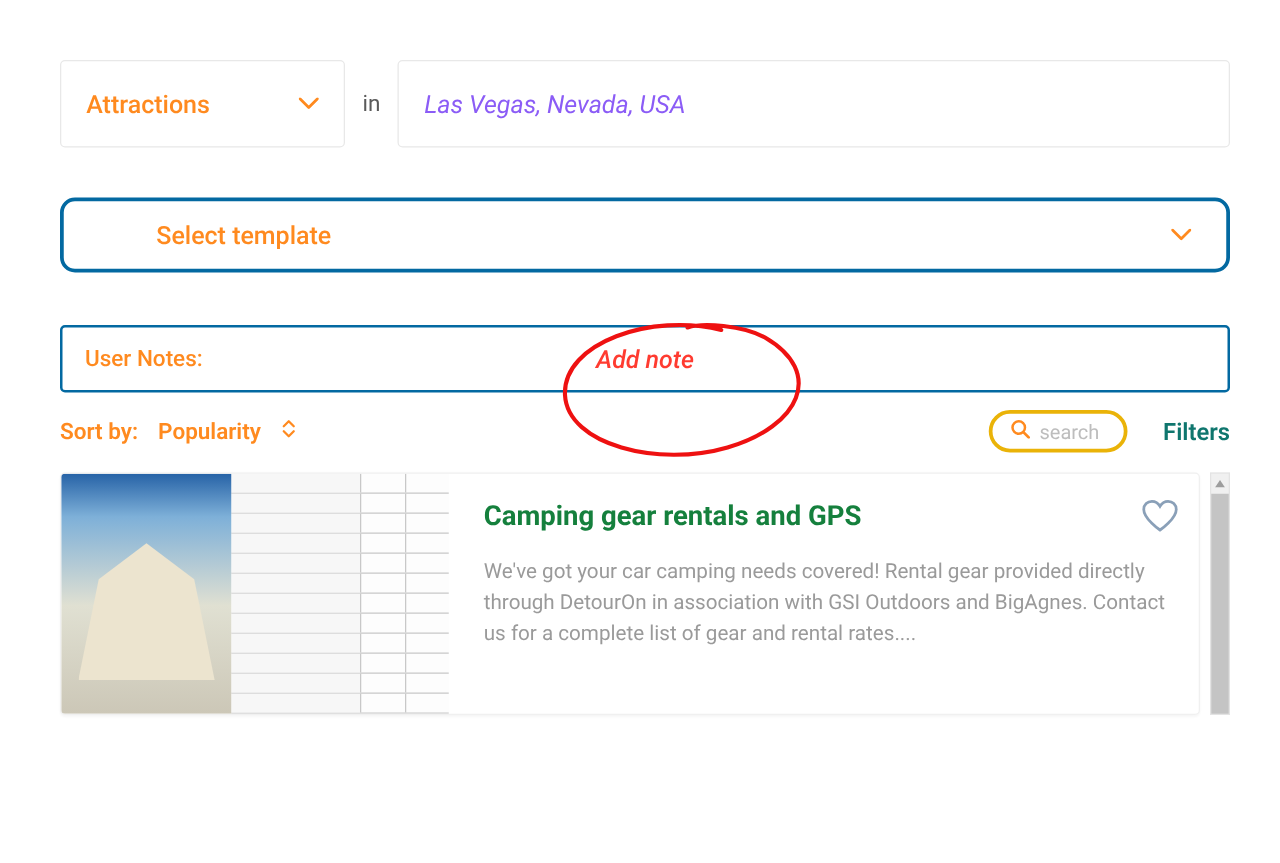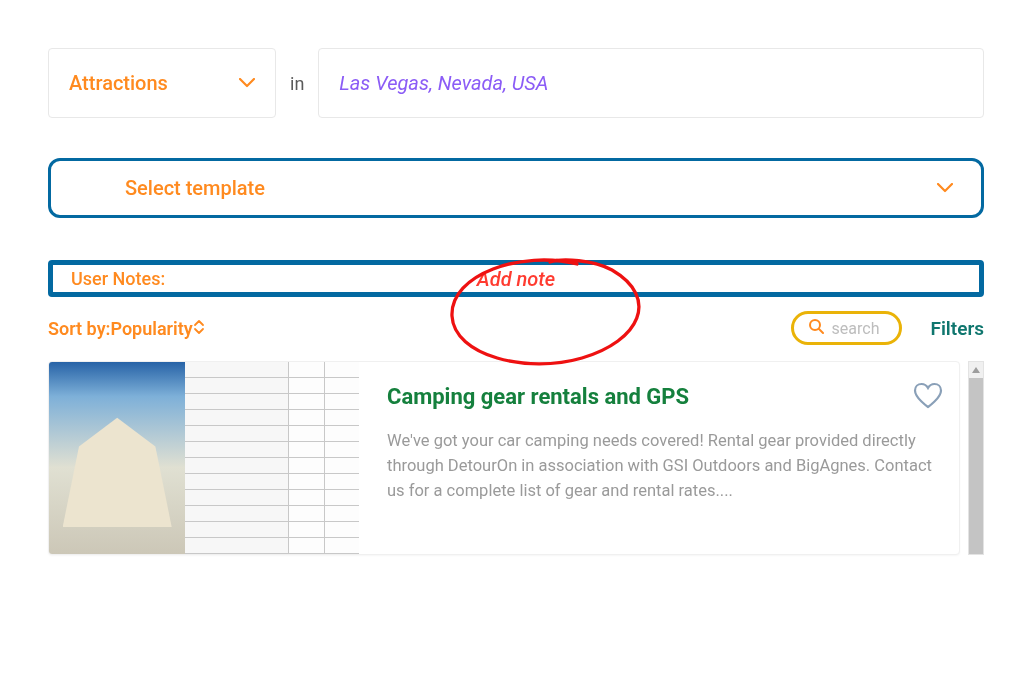--- a/index.html
+++ b/index.html
@@ -19,35 +19,35 @@
   .location-box .value { color: #8b5cf6; font-size: 20px; font-style: italic; }
 
   .template-row {
     border: 3px solid #0369a1; border-radius: 12px; height: 60px;
     display: flex; align-items: center; justify-content: space-between;
     padding: 0 28px 0 74px; margin-bottom: 42px; cursor: pointer;
   }
   .template-row .label { color: #ff8a1f; font-size: 20px; font-weight: 500; }
 
   .notes-row {
-    border: 5px solid #0369a1; border-radius: 4px; height: 37px;
+    border: 2px solid #0369a1; border-radius: 4px; height: 54px;
     display: flex; align-items: center; padding: 0 18px;
     margin-bottom: 14px; position: relative;
   }
   .notes-row .label { color: #ff8a1f; font-size: 18px; font-weight: 500; }
   .add-note {
     position: absolute; left: 50%; transform: translateX(-50%);
     color: #ff3b30; font-size: 20px; font-weight: 500; cursor: pointer; font-style: italic;
   }
 
   .controls-row {
     display: flex; align-items: center; justify-content: space-between;
     margin-bottom: 16px;
   }
-  .sort-by { color: #ff8a1f; font-size: 18px; font-weight: 600; cursor: pointer; display: flex; align-items: center; gap: 0;}
+  .sort-by { color: #ff8a1f; font-size: 18px; font-weight: 600; cursor: pointer; display: flex; align-items: center; gap: 16px;}
   .right-controls { display: flex; align-items: center; gap: 28px; }
   .search-pill {
     border: 3px solid #eab308; border-radius: 22px; height: 34px;
     display: flex; align-items: center; gap: 8px; padding: 0 20px 0 14px;
     cursor: pointer;
   }
   .search-pill .txt { color: #bdbdbd; font-size: 16px; }
   .filters-link { color: #0f766e; font-size: 19px; font-weight: 600; cursor: pointer; }
 
   .results-wrap { display: flex; gap: 8px; align-items: stretch; }

